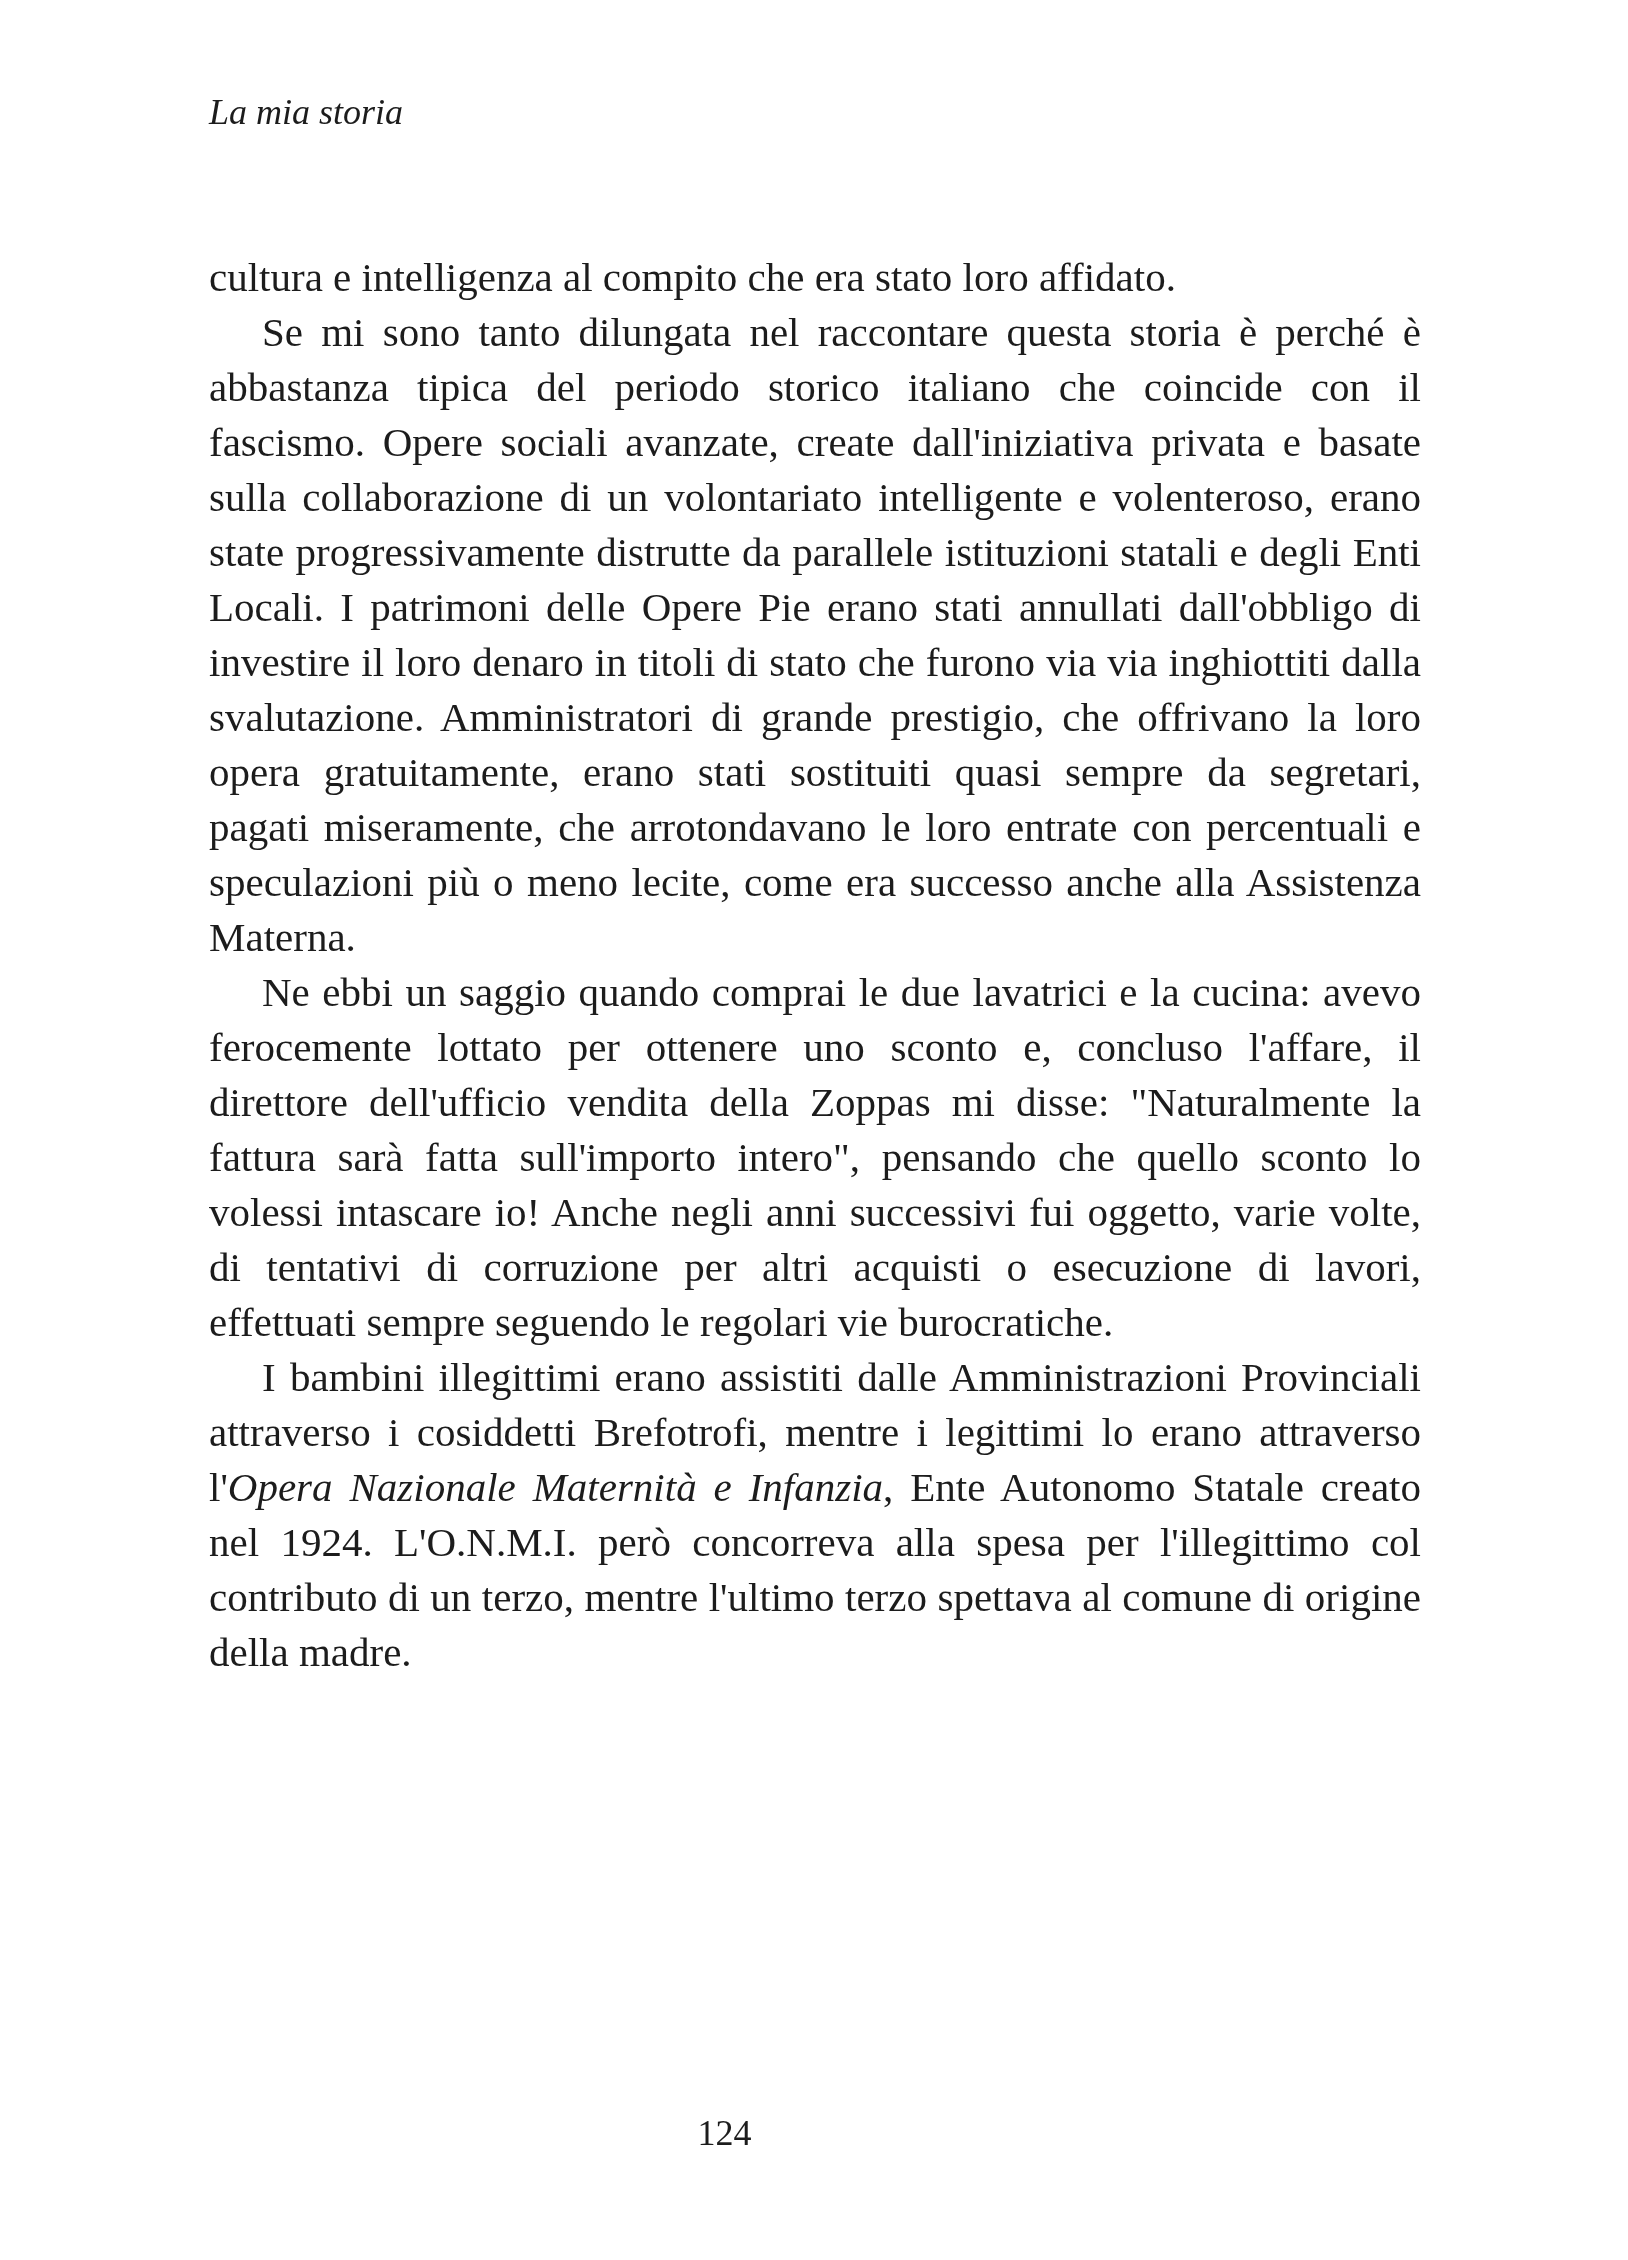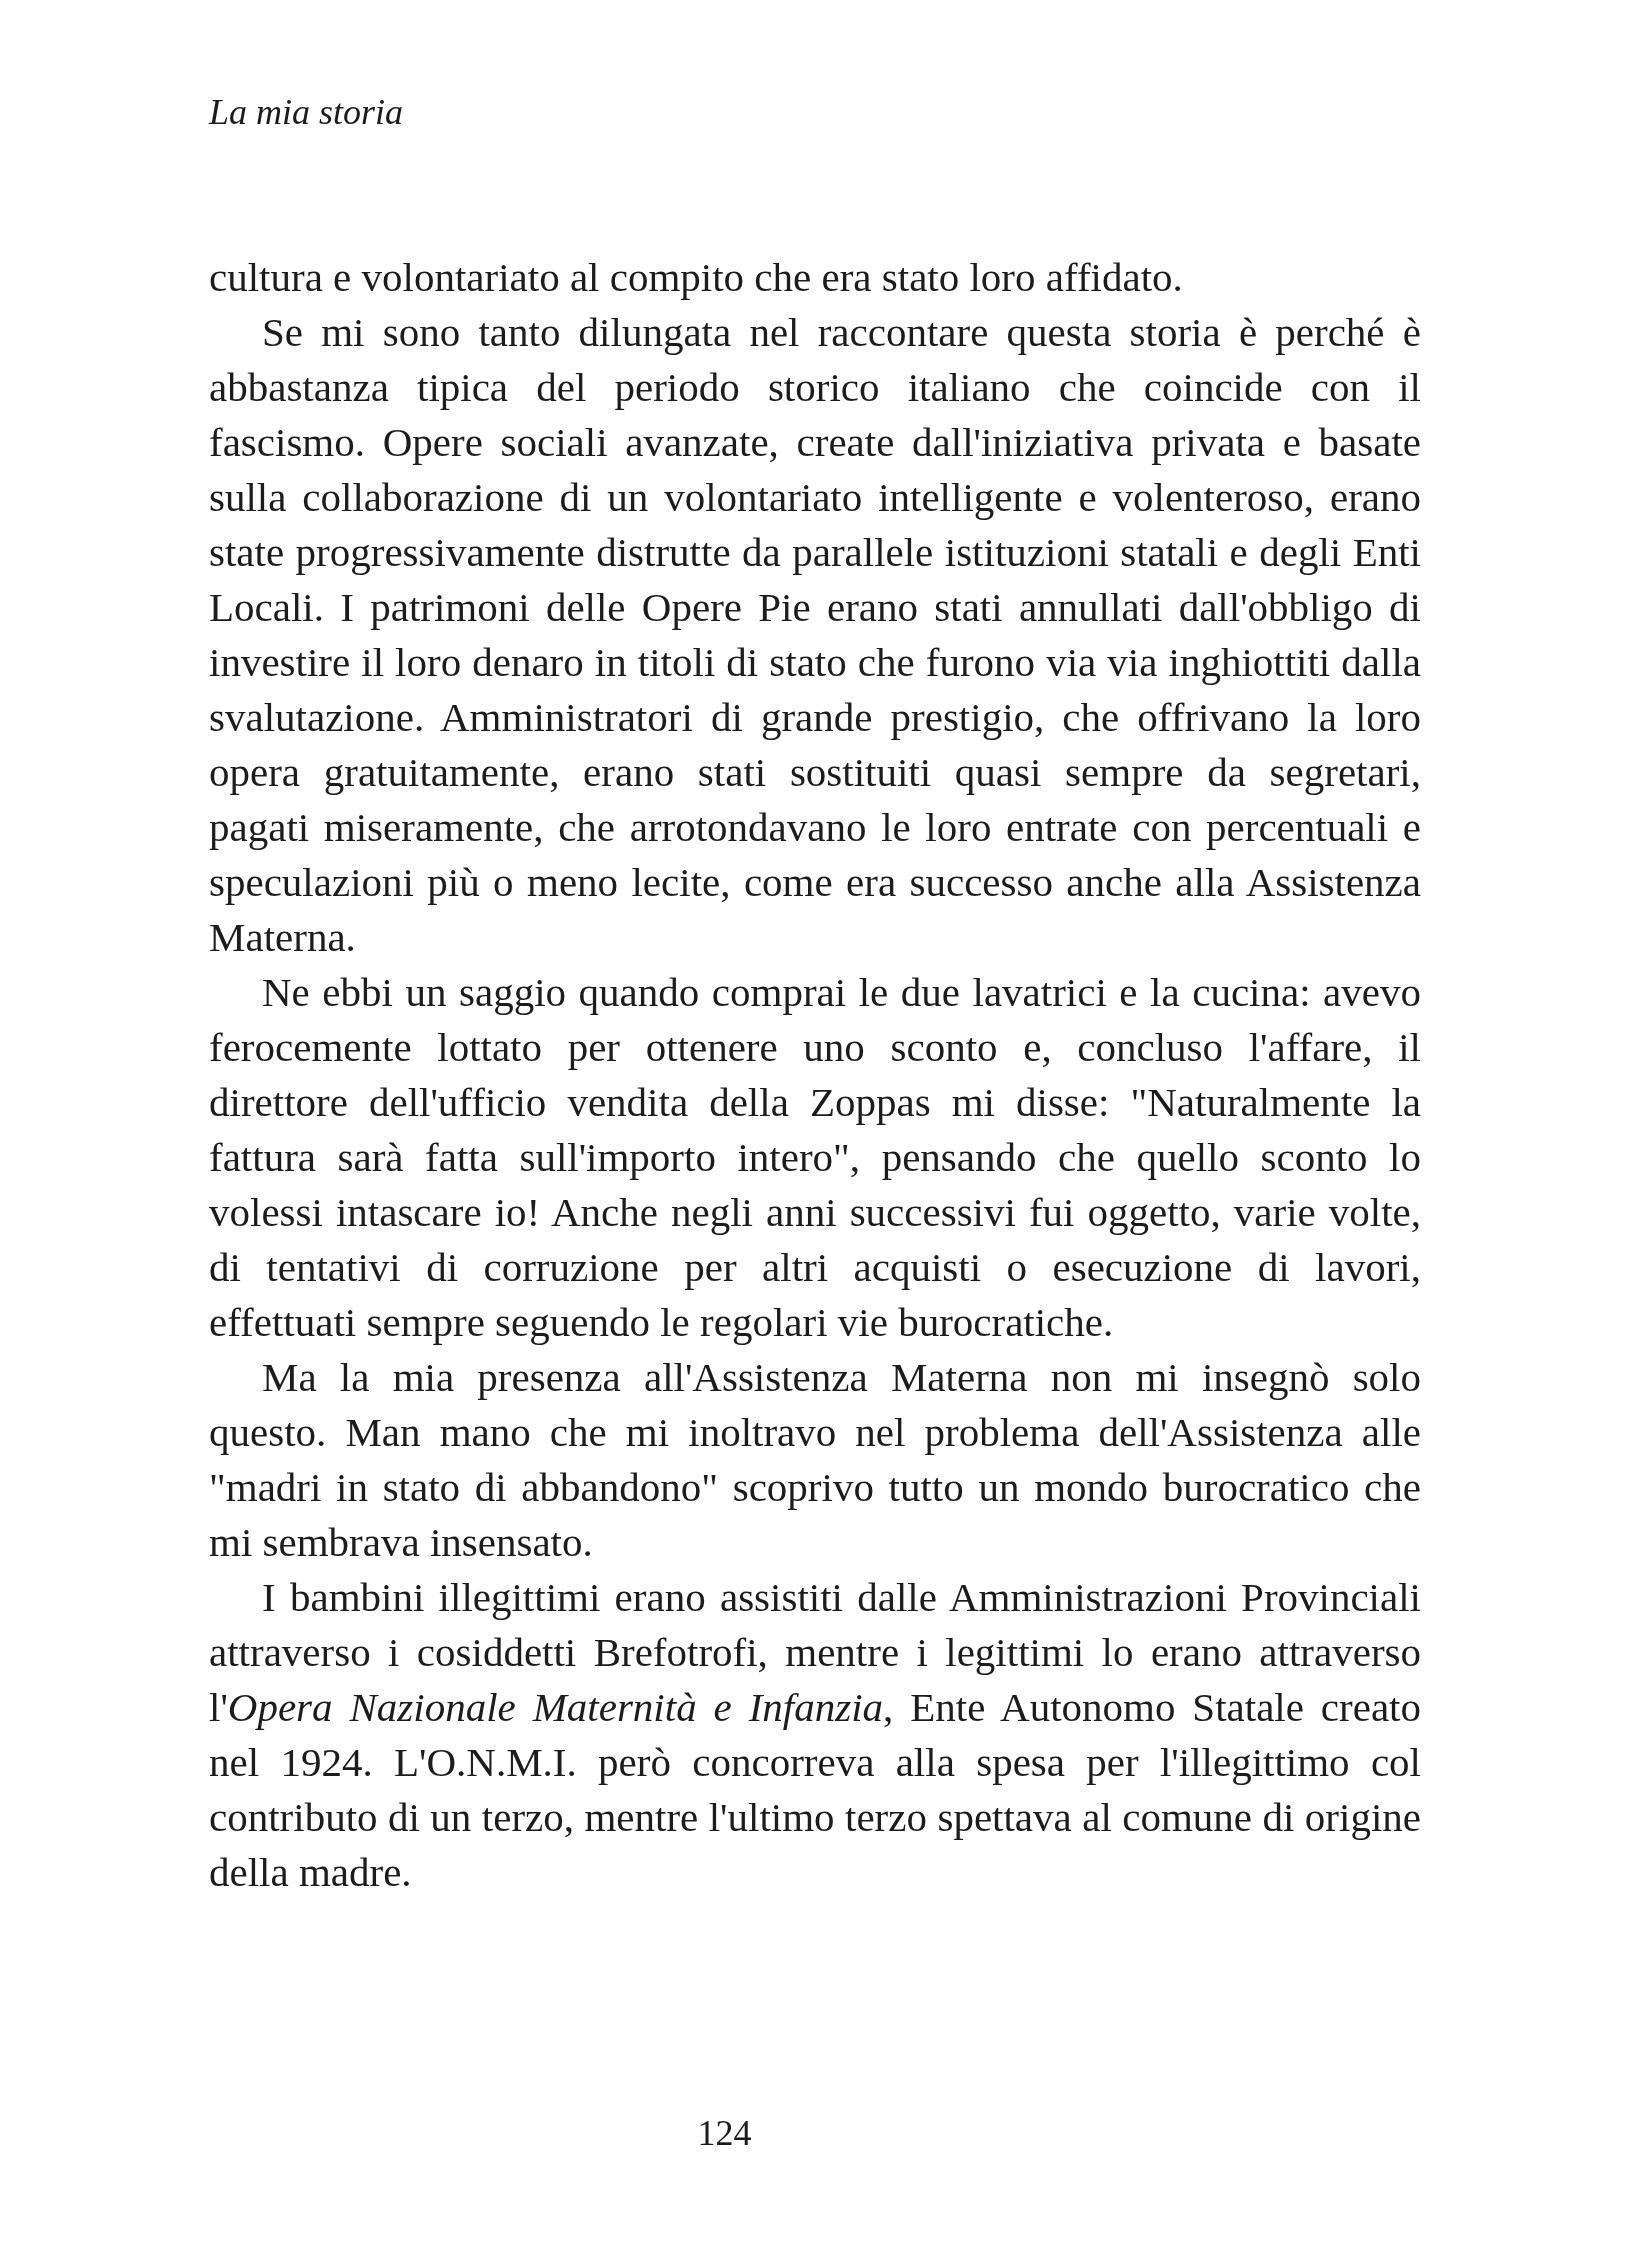--- a/index.html
+++ b/index.html
@@ -51,21 +51,20 @@
     line-height: 43px;
   }
   em { font-style: italic; }
 </style>
 </head>
 <body>
 
 <div class="running-header">La mia storia</div>
 
 <div class="body-text">
-  <p class="continuation">cultura e volontariato al compito che era stato loro affidato.</p>
+  <p class="continuation">cultura e intelligenza al compito che era stato loro affidato.</p>
   <p>Se mi sono tanto dilungata nel raccontare questa storia è perché è abbastanza tipica del periodo storico italiano che coincide con il fascismo. Opere sociali avanzate, create dall'iniziativa privata e basate sulla collaborazione di un volontariato intelligente e volenteroso, erano state progressivamente distrutte da parallele istituzioni statali e degli Enti Locali. I patrimoni delle Opere Pie erano stati annullati dall'obbligo di investire il loro denaro in titoli di stato che furono via via inghiottiti dalla svalutazione. Amministratori di grande prestigio, che offrivano la loro opera gratuitamente, erano stati sostituiti quasi sempre da segretari, pagati miseramente, che arrotondavano le loro entrate con percentuali e speculazioni più o meno lecite, come era successo anche alla Assistenza Materna.</p>
   <p>Ne ebbi un saggio quando comprai le due lavatrici e la cucina: avevo ferocemente lottato per ottenere uno sconto e, concluso l'affare, il direttore dell'ufficio vendita della Zoppas mi disse: "Naturalmente la fattura sarà fatta sull'importo intero", pensando che quello sconto lo volessi intascare io! Anche negli anni successivi fui oggetto, varie volte, di tentativi di corruzione per altri acquisti o esecuzione di lavori, effettuati sempre seguendo le regolari vie burocratiche.</p>
-  <p>Ma la mia presenza all'Assistenza Materna non mi insegnò solo questo. Man mano che mi inoltravo nel problema dell'Assistenza alle "madri in stato di abbandono" scoprivo tutto un mondo burocratico che mi sembrava insensato.</p>
   <p><span>I bambini illegittimi erano assistiti dalle Amministrazioni Provinciali attraverso i cosiddetti Brefotrofi, mentre i legittimi lo erano attraverso l'</span><em>Opera Nazionale Maternità e Infanzia</em><span>, Ente Autonomo Statale creato nel 1924. L'O.N.M.I. però concorreva alla spesa per l'illegittimo col contributo di un terzo, mentre l'ultimo terzo spettava al comune di origine della madre.</span></p>
 </div>
 
 <div class="page-number">124</div>
 
 
 </body></html>

